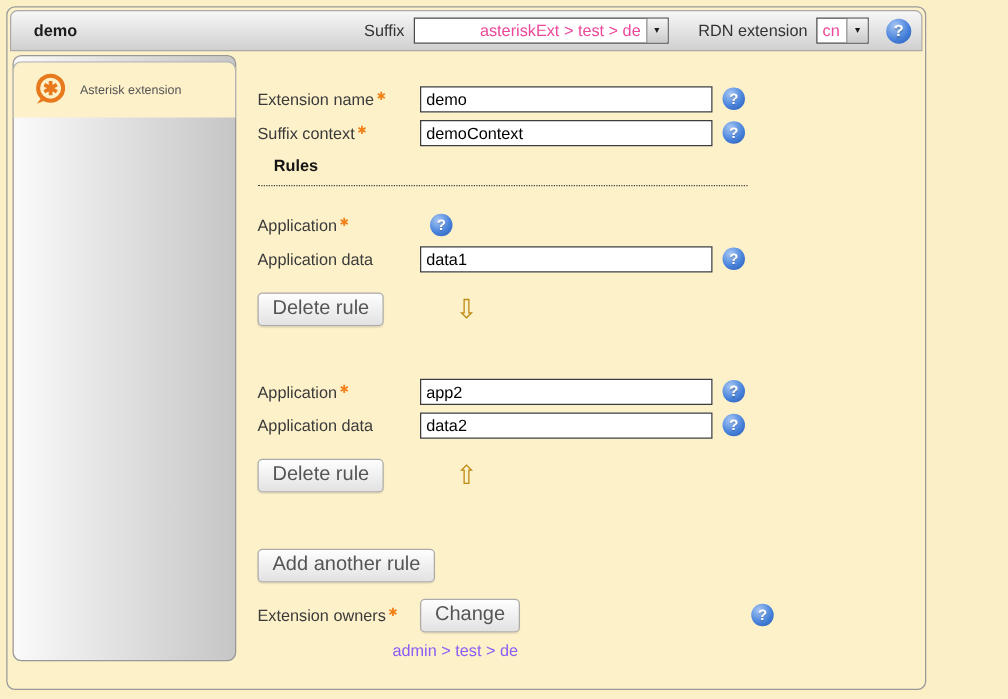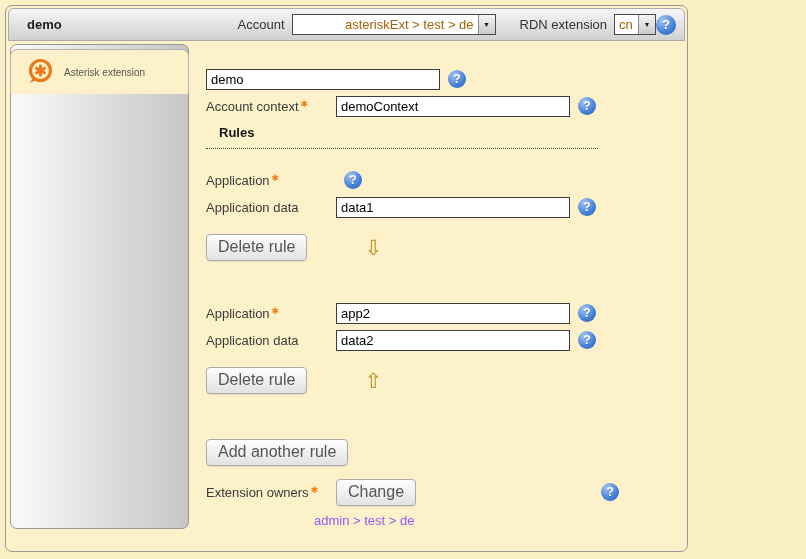--- a/index.html
+++ b/index.html
@@ -6,51 +6,51 @@
   html,body { width:806px; height:559px; }
   body {
     background:#fbefc6;
     font-family:"Liberation Sans", sans-serif;
     font-size:13px;
     color:#333;
     position:relative;
     overflow:hidden;
   }
   .window {
-    position:absolute; left:5px; top:5px; width:683px; height:547px;
+    position:absolute; left:5px; top:5px; width:736px; height:547px;
     border:1px solid #999; border-radius:7px;
     background:#fdf1ca;
   }
   
   .titlebar {
     position:absolute; left:2px; top:2px; right:2px; height:33px;
     background:linear-gradient(#f7f7f7,#d0d0d0);
     border:1px solid #aaa;
     border-radius:6px 6px 0 0;
     display:flex; align-items:center;
     padding:0 8px 0 18px;
   }
   .titlebar .title { font-weight:bold; color:#1c1c1c; }
   .titlebar .spacer { flex:1; }
   .tb-label { color:#333; margin-right:7px; }
   .sel {
     display:flex; align-items:stretch; background:#fff;
     border:1px solid #4a4a4a; height:21px; cursor:pointer;
   }
-  .sel-text { display:flex; align-items:center; justify-content:flex-end; padding:0 4px; color:#a16207; }
+  .sel-text { display:flex; align-items:center; justify-content:flex-end; padding:0 4px; color:#ec4899; }
   .sel-text.left { justify-content:flex-start; }
   .sel-btn {
     width:17px; background:linear-gradient(#f5f5f5,#cacaca);
     border-left:1px solid #8a8a8a;
     display:flex; align-items:center; justify-content:center;
     font-size:7px; color:#1a1a1a;
   }
   .sel.suffix { width:204px; margin-right:24px; }
   .sel.suffix .sel-text { flex:1; }
-  .sel.rdn { width:42px; }
+  .sel.rdn { width:42px; margin-right:14px; }
   .sel.rdn .sel-text { flex:1; }
   .help {
     width:18px; height:18px; border-radius:50%;
     background:radial-gradient(circle at 35% 28%, #a6c6f4, #4a84dc 55%, #2256b4);
     color:#fff; font-weight:bold; font-size:12px;
     display:flex; align-items:center; justify-content:center;
     flex:0 0 auto; margin-left:8px; cursor:pointer;
     text-shadow:0 1px 1px rgba(0,0,0,.25);
   }
   .help.big { width:20px; height:20px; font-size:13px; margin-left:0; }
@@ -105,21 +105,21 @@
   .change-btn { margin-left:0; }
 </style>
 </head>
 <body>
 
 <div class="window">
 
   <div class="titlebar">
     <span class="title">demo</span>
     <span class="spacer"></span>
-    <span class="tb-label">Account</span>
+    <span class="tb-label">Suffix</span>
     <div class="sel suffix">
       <span class="sel-text">asteriskExt &gt; test &gt; de</span>
       <span class="sel-btn">▼</span>
     </div>
     <span class="tb-label">RDN extension</span>
     <div class="sel rdn">
       <span class="sel-text left">cn</span>
       <span class="sel-btn">▼</span>
     </div>
     <span class="help big">?</span>
@@ -134,26 +134,27 @@
           <text x="14.5" y="18" text-anchor="middle" font-size="15" font-weight="bold" fill="#e8791c">✱</text>
         </svg>
       </span>
       <span class="tab-label">Asterisk extension</span>
     </div>
   </div>
 
   <div class="main">
 
     <div class="row">
+      <span class="flabel"><span>Extension name</span><span class="req">✱</span></span>
       <input class="txt" type="text" value="demo" style="">
       <span class="help">?</span>
     </div>
 
     <div class="row">
-      <span class="flabel"><span>Account context</span><span class="req">✱</span></span>
+      <span class="flabel"><span>Suffix context</span><span class="req">✱</span></span>
       <input class="txt" type="text" value="demoContext" style="">
       <span class="help">?</span>
     </div>
 
     <div class="rules-heading">Rules</div>
 
     <div class="row mt20">
       <span class="flabel"><span>Application</span><span class="req">✱</span></span>
       <span class="help">?</span>
     </div>

